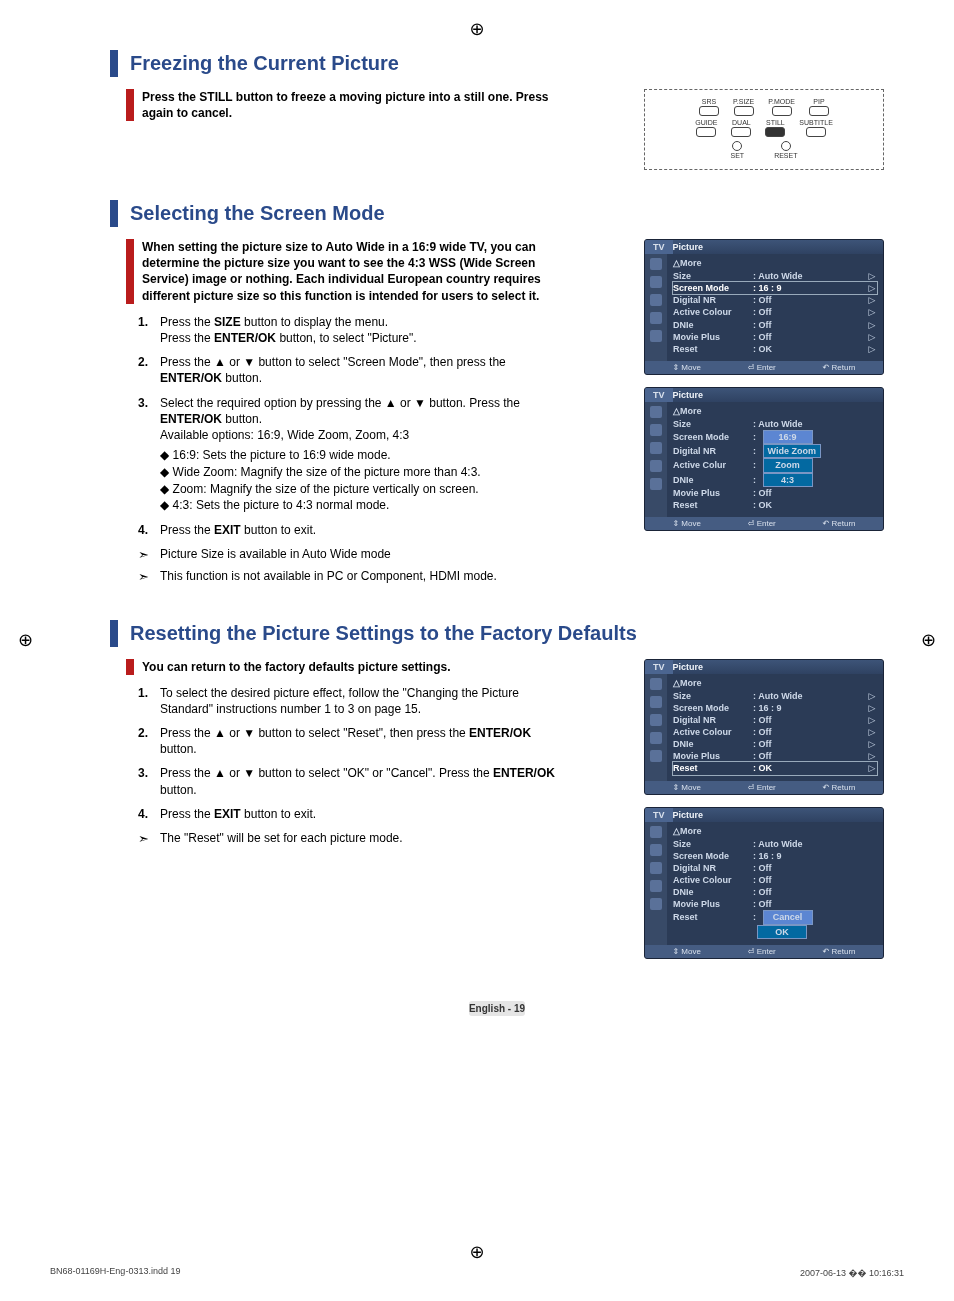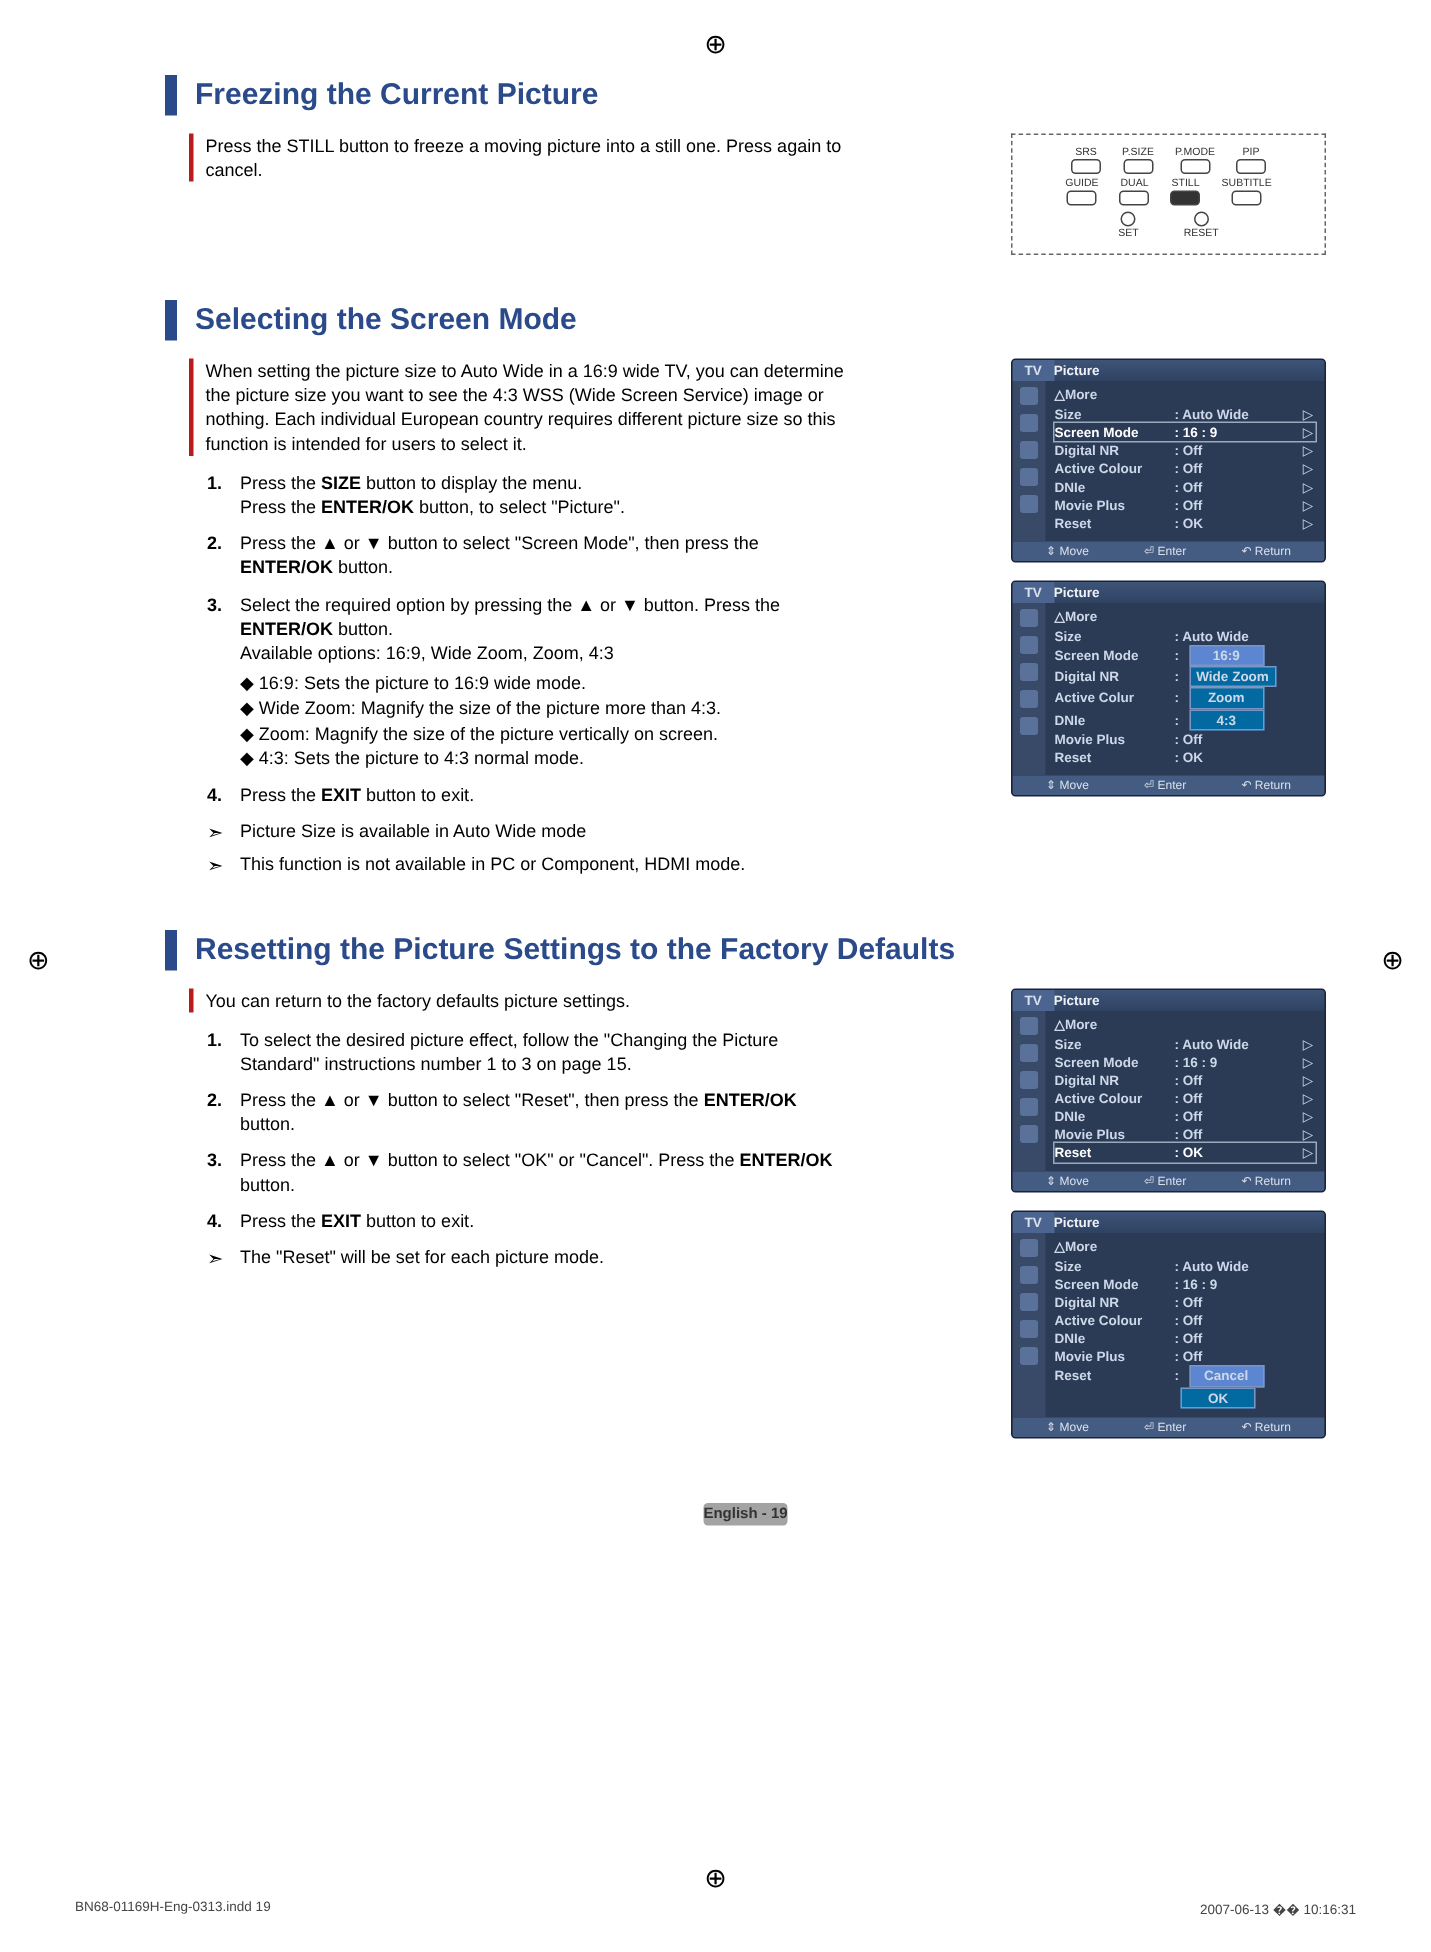--- a/index.html
+++ b/index.html
@@ -9,23 +9,23 @@
   .reg-top { top: 18px; }
   .reg-bot { bottom: 18px; }
   .side-reg { position:absolute; top:50%; transform:translateY(-50%); font-size:18px;}
   .side-reg.left{ left:18px;} .side-reg.right{ right:18px;}
 
   .section { margin-bottom: 30px; clear: both; overflow: hidden; }
   .section-header { border-left: 8px solid #2a4a8a; padding: 2px 0 2px 12px; margin-bottom: 12px; position: relative; }
   .section-header::before { content:""; position:absolute; left:-16px; top:0; bottom:0; width:4px; background:#7a94c0; }
   .section-title { font-size: 20px; font-weight: bold; color: #2a4a8a; }
   .section-body { padding-left: 28px; }
-  .intro { font-weight: normal; font-size: 12px; line-height: 1.35; margin-bottom: 10px; border-left: 3px solid #b91c1c; padding-left:8px; margin-left:-12px;}
+  .intro { font-weight: bold; font-size: 12px; line-height: 1.35; margin-bottom: 10px; border-left: 8px solid #b91c1c; padding-left:8px; margin-left:-12px;}
   .left-col { float:left; width: 430px; }
-  .right-col { float:right; width: 210px; }
+  .right-col { float:right; width: 240px; }
   ol.steps { list-style: none; padding:0; margin:0 0 6px 0;}
   ol.steps > li { display:flex; margin-bottom:8px; line-height:1.35;}
   ol.steps > li .num { font-weight:bold; width:22px; flex-shrink:0;}
   ol.steps > li .txt { flex:1; }
   .sub-bullets { margin-top:4px; }
   .sub-bullets div { padding-left: 0; line-height:1.4; }
   .note { display:flex; margin-bottom:4px; line-height:1.35; padding-left:0;}
   .note .nicon { width:22px; flex-shrink:0; font-size:13px;}
   .note .ntxt { flex:1; }
 
@@ -51,21 +51,21 @@
   .osd-row .val { flex:1; font-weight:bold; color:#cdd8e8;}
   .osd-row .arrow { width:10px; text-align:center; color:#c8d4e6; font-size:9px;}
   .osd-row.sel .lbl, .osd-row.sel .val { color:#fff; }
   .osd-row.sel { outline:1px solid #9ab; }
   .osd-more { font-weight:bold; color:#cdd8e8; margin-bottom:2px; }
   .osd-foot { display:flex; justify-content:space-around; background:#455c82; padding:2px 4px; font-size:8px; }
   .osd-foot span::before{ content:""; }
   .osd-opt { background:#0369a1; border:1px solid #7a96c4; text-align:center; padding:0 4px; font-weight:bold; margin-left:4px; display:inline-block; min-width:50px;}
   .osd-opt.sel { background:#5c86d2; }
 
-  .page-label { background:#a3a3a3; color:#333; font-weight:bold; font-size:10px; padding:2px 0; border-radius:3px; display:inline-block;text-align:right;}
+  .page-label { background:#e5e5e5; color:#333; font-weight:bold; font-size:10px; padding:2px 0; border-radius:3px; display:inline-block;text-align:right;}
   .footer-center { text-align:center; margin-top:20px;}
   .footer-line { display:flex; justify-content:space-between; font-size:9px; color:#444; padding:6px 50px 0 50px;}
 </style>
 </head>
 <body>
 
 <div class="reg-mark reg-top">⊕</div>
 <div class="side-reg left">⊕</div>
 <div class="side-reg right">⊕</div>
 

